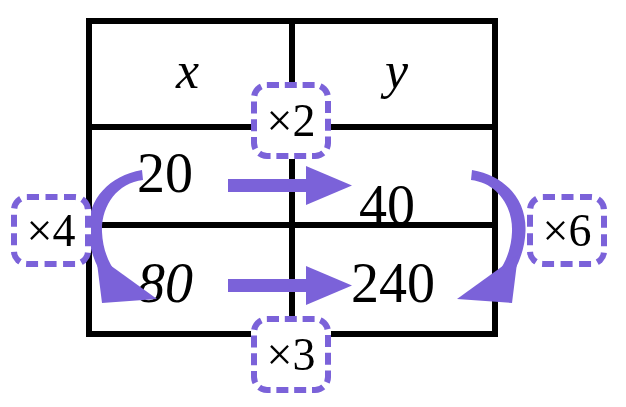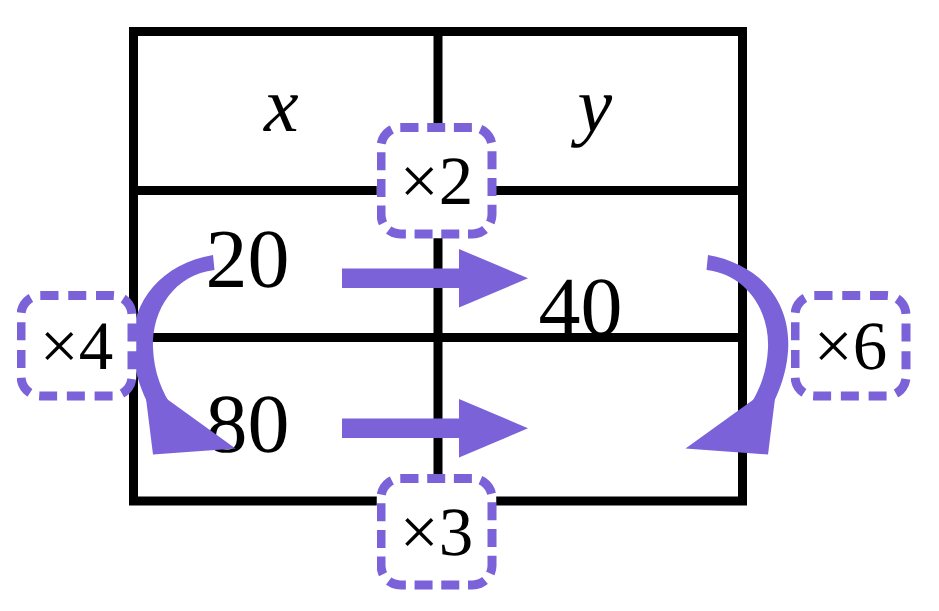--- a/index.html
+++ b/index.html
@@ -64,21 +64,21 @@
   }
   .num {
     font-size: 56px;
   }
   
   .cell-x { left: 86px;  top: 18px;  width: 203px; height: 106px; }
   .cell-y { left: 295px; top: 18px;  width: 203px; height: 106px; }
   
   .cell-20  { left: 86px;  top: 130px; width: 203px; height: 85px;  justify-content: flex-end; padding-right: 96px; box-sizing: border-box;}
   .cell-40  { left: 295px; top: 130px; width: 203px; height: 92px;  justify-content: flex-start; padding-left: 64px; box-sizing: border-box; margin-top: 29px;}
-  .cell-80  { left: 86px;  top: 228px; width: 203px; height: 109px; justify-content: flex-end; padding-right: 96px; box-sizing: border-box;}
+  .cell-80  { left: 86px;  top: 228px; width: 203px; height: 109px; justify-content: flex-end; padding-right: 96px; box-sizing: border-box; font-style: italic;}
   .cell-240 { left: 295px; top: 228px; width: 203px; height: 109px; justify-content: flex-start; padding-left: 56px; box-sizing: border-box;}
 
   
   .badge {
     position: absolute;
     border: 6px dashed #7B62D9;
     border-radius: 16px;
     background: #ffffff;
     display: flex;
     align-items: center;
@@ -113,20 +113,21 @@
   <div class="hline r1"></div>
   <div class="hline r2"></div>
   <div class="vline"></div>
 
   <div class="cell hdr cell-x">x</div>
   <div class="cell hdr cell-y">y</div>
 
   <div class="cell num cell-20">20</div>
   <div class="cell num cell-40">40</div>
   <div class="cell num cell-80">80</div>
+  <div class="cell num cell-240">240</div>
 
   <svg id="arrows" viewBox="0 0 626 407" xmlns="http://www.w3.org/2000/svg">
 
     <g>
       <rect class="arrow-shape" x="228" y="179" width="88" height="13"></rect>
       <polygon class="arrow-shape" points="306,166 352,185.5 306,205"></polygon>
     </g>
 
     <g>
       <rect class="arrow-shape" x="228" y="279" width="88" height="13"></rect>

